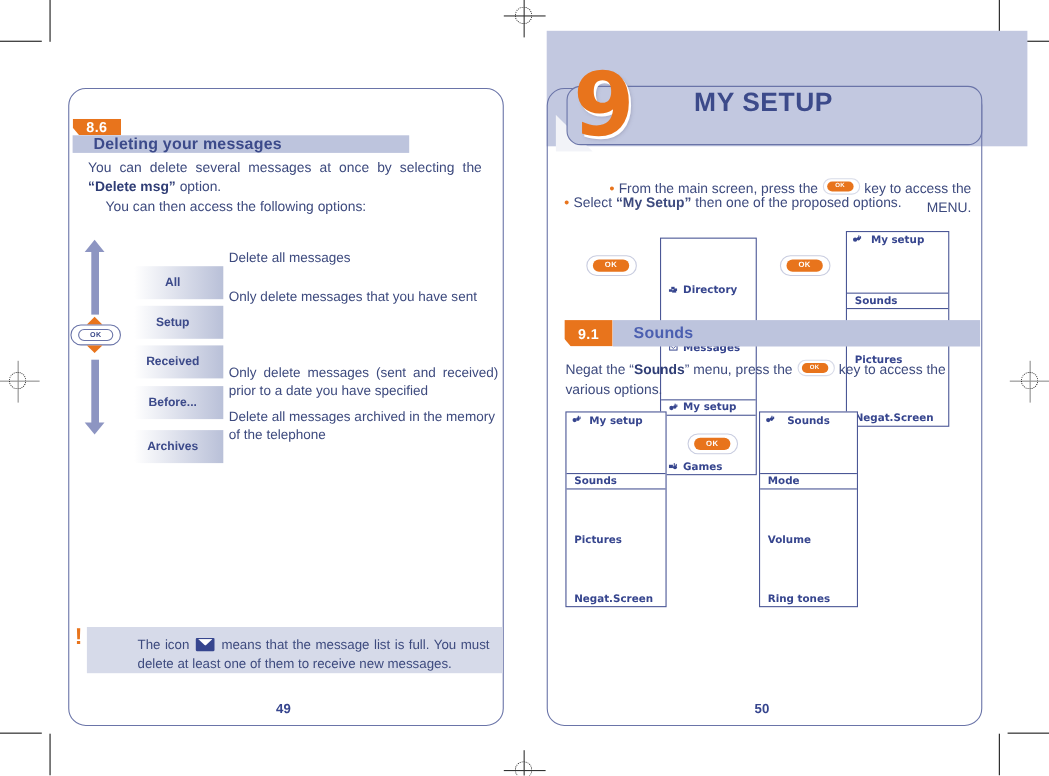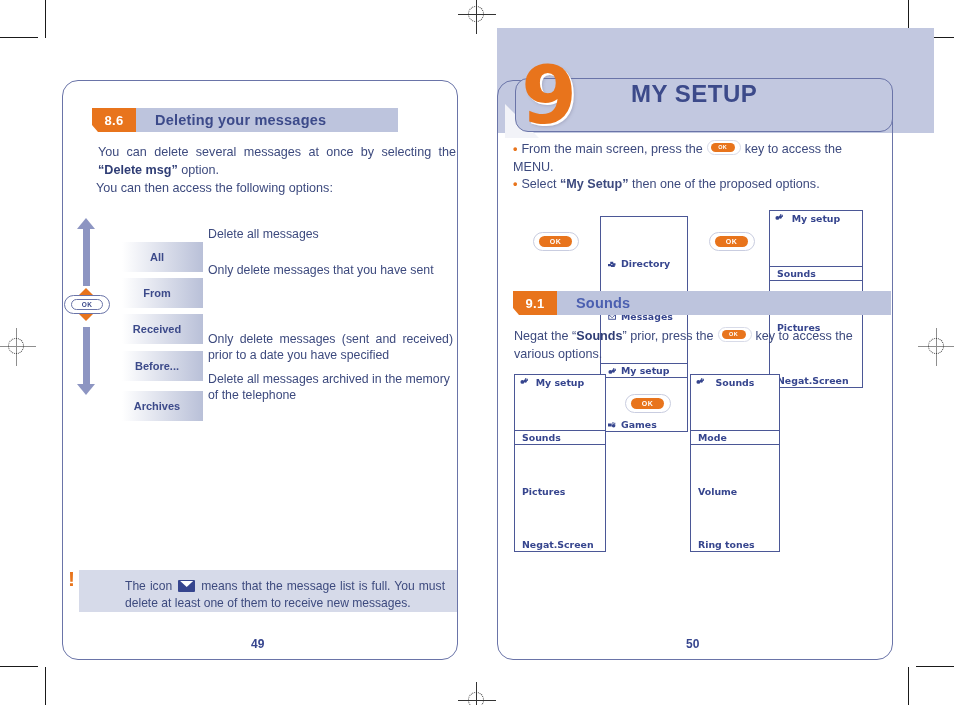--- a/index.html
+++ b/index.html
@@ -192,47 +192,47 @@
   <div class="regmark" style="left:464px;top:688px;">
     <div class="hl"></div>
       <div class="vl"></div>
       <div class="ring"></div>
   </div>
 
   <div class="bluepanel"></div>
 
   <div class="sheet-left"></div>
 
-  <div class="sec-head" style="left:92px;top:108px;width:306px;">
+  <div class="sec-head" style="left:66px;top:108px;width:306px;flex-direction:column;">
     <div class="sec-num">8.6</div>
     <div class="sec-bar">Deleting your messages</div>
   </div>
 
-  <div class="txt just" style="left:80px;top:143px;width:358px;margin-left:18px;">
+  <div class="txt just" style="left:80px;top:143px;width:358px;">
     <span>You can delete several messages at once by selecting the </span><b>“Delete msg”</b><span> option.</span>
   </div>
 
   <div class="txt" style="left:80px;top:179px;width:358px;margin-left:16px;">You can then access the following options:</div>
 
   <div class="arrow-head arrow-up" style="left:77px;top:218px;"></div>
   <div class="arrow-shaft" style="left:82.5px;top:228px;height:58px;"></div>
 
   <div class="tri-or-up" style="left:79px;top:288px;"></div>
   <div class="okring" style="left:64px;top:295px;">
     <div class="inner">OK</div>
   </div>
   <div class="tri-or-dn" style="left:79px;top:314px;"></div>
 
   <div class="arrow-shaft" style="left:82.5px;top:327px;height:58px;"></div>
   <div class="arrow-head arrow-dn" style="left:77px;top:384px;"></div>
 
   <div class="opt-box" style="left:111px;top:218px;">All</div>
   <div class="opt-desc" style="left:208px;top:226px;">Delete all messages</div>
 
-  <div class="opt-box" style="left:111px;top:254px;">From</div>
+  <div class="opt-box" style="left:111px;top:254px;">Setup</div>
   <div class="opt-desc" style="left:208px;top:262px;">Only delete messages that you have sent</div>
 
   <div class="opt-box" style="left:111px;top:290px;">Received</div>
 
   <div class="opt-box" style="left:111px;top:327px;">Before...</div>
   <div class="opt-desc just" style="left:208px;top:331px;">Only delete messages (sent and received) prior to a date you have specified</div>
 
   <div class="opt-box" style="left:111px;top:367px;">Archives</div>
   <div class="opt-desc" style="left:208px;top:371px;">Delete all messages archived in the memory of  the telephone</div>
 
@@ -245,21 +245,21 @@
 
   <div class="pgnum" style="left:251px;top:637px;">49</div>
 
   <div class="sheet-right"></div>
 
   <div class="chap-fold"></div>
   <div class="chap-card"></div>
   <div class="chap-num">9</div>
   <div class="chap-title">MY SETUP</div>
 
-  <div class="bullet" style="left:513px;top:140px;width:370px;">
+  <div class="bullet" style="left:513px;top:162px;width:370px;text-align:right;">
     <span class="dot">•</span><span>From the main screen, press the</span><span class="okkey"></span><span>key to access the MENU.</span>
   </div>
 
   <div class="bullet" style="left:513px;top:176px;width:370px;">
     <span class="dot">•</span><span>Select </span><b>“My Setup”</b><span> then one of the proposed options.</span>
   </div>
 
   <div class="okpill" style="left:533px;top:232px;"></div>
 
   <div class="screen" style="left:600px;top:216px;width:88px;">
@@ -318,21 +318,21 @@
     <div class="row">Pictures</div>
     <div class="row">Negat.Screen</div>
   </div>
 
   <div class="sec-head" style="left:513px;top:291px;width:378px;">
     <div class="sec-num">9.1</div>
     <div class="sec-bar blue-txt">Sounds</div>
   </div>
 
   <div class="txt" style="left:514px;top:327px;width:370px;">
-    <span>Negat the “</span><b>Sounds</b><span>” prior, press the</span><span class="okkey"></span><span>key to access the various options.</span>
+    <span>Negat the “</span><b>Sounds</b><span>” menu, press the</span><span class="okkey"></span><span>key to access the various options.</span>
   </div>
 
   <div class="screen" style="left:514px;top:374px;width:92px;">
     <div class="title" style="position:relative;">
       <svg class="micon mi" viewBox="0 0 12 10">
           <g fill="#36458e">
             <circle cx="3.2" cy="6.2" r="2.6"></circle>
             <circle cx="7.2" cy="5" r="2.2"></circle>
             <rect x="7" y="1" width="1.4" height="4"></rect>
             <rect x="9" y="2" width="1.4" height="3"></rect>

